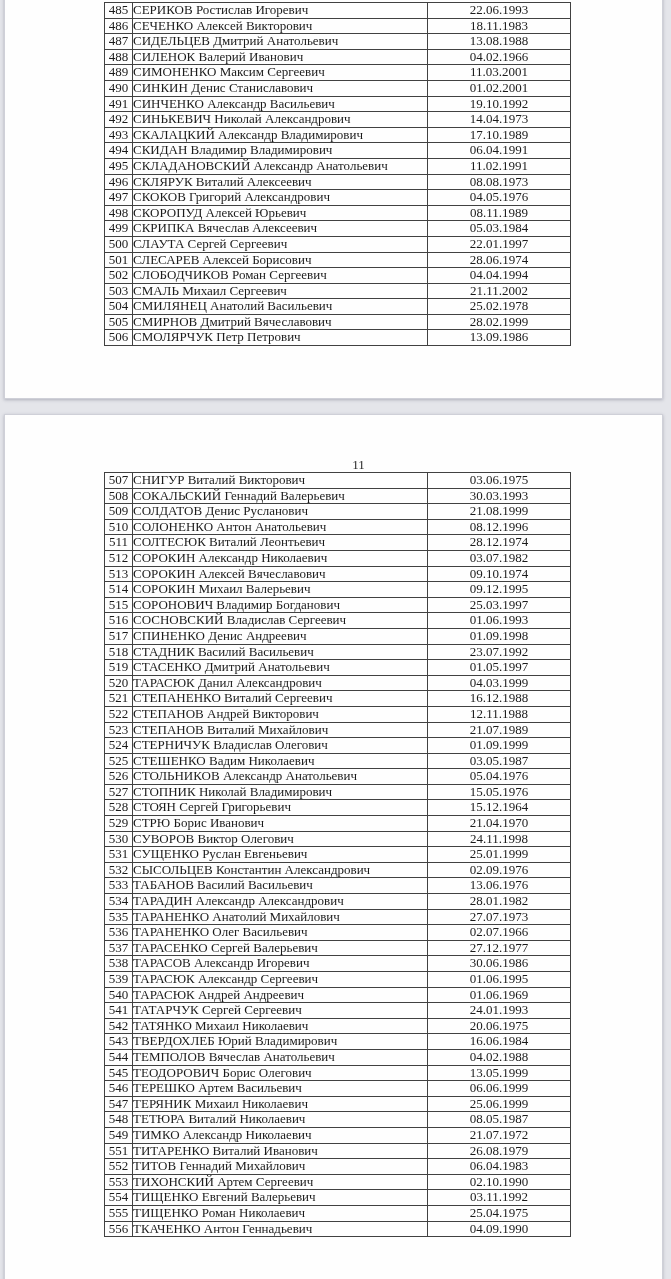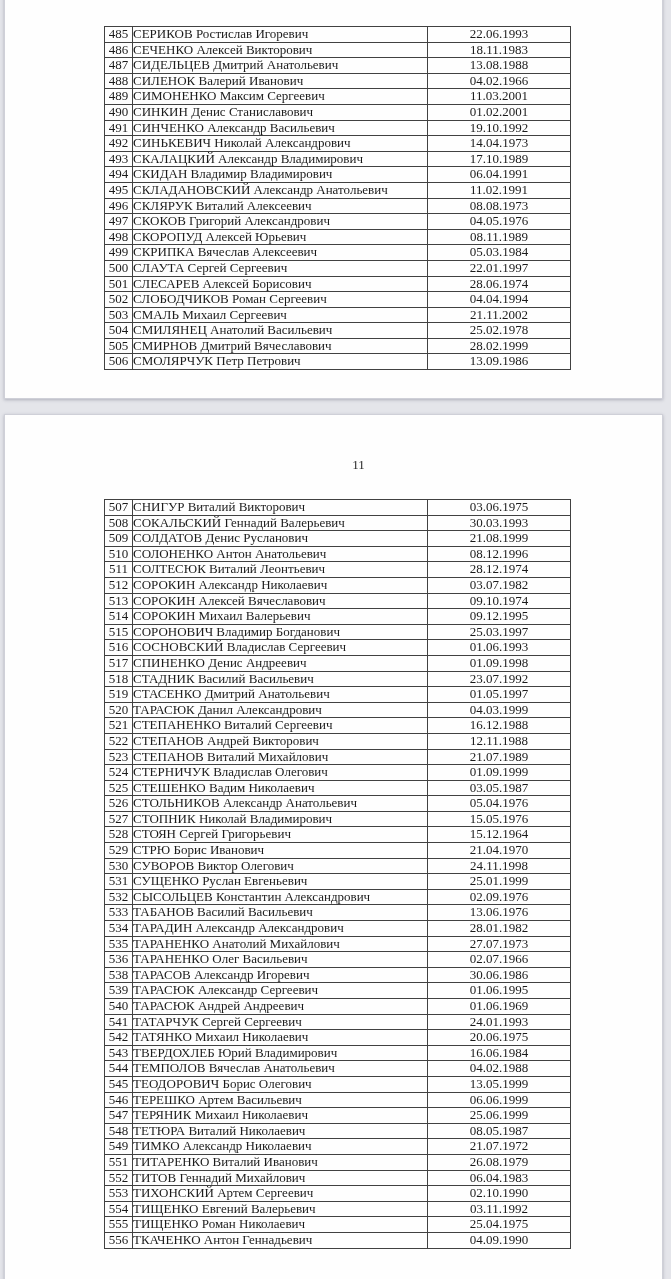--- a/index.html
+++ b/index.html
@@ -35,22 +35,22 @@
     transform: translateX(25px);
   }
   table.roster {
     border-collapse: collapse;
     table-layout: fixed;
     width: 466px;
     margin-left: 99px;
     font-size: 13px;
     color: #1b1b1b;
   }
-  .page-prev table.roster { margin-top: 87px; }
-  .page-curr table.roster { margin-top: 28px; }
+  .page-prev table.roster { margin-top: 63px; }
+  .page-curr table.roster { margin-top: 1px; }
   table.roster td {
     border: 1px solid #414141;
     height: 14.9px;
     line-height: 14.6px;
     padding: 0;
     overflow: hidden;
     white-space: nowrap;
   }
   td.col-num  { width: 28px;  text-align: center; }
   td.col-name { width: 295px; text-align: left; padding-left: 4px; }
@@ -326,20 +326,25 @@
     <td class="col-num">535</td>
     <td class="col-name">ТАРАНЕНКО Анатолий Михайлович</td>
     <td class="col-date">27.07.1973</td>
   </tr>
           <tr>
     <td class="col-num">536</td>
     <td class="col-name">ТАРАНЕНКО Олег Васильевич</td>
     <td class="col-date">02.07.1966</td>
   </tr>
           <tr>
+    <td class="col-num">537</td>
+    <td class="col-name">ТАРАСЕНКО Сергей Валерьевич</td>
+    <td class="col-date">27.12.1977</td>
+  </tr>
+          <tr>
     <td class="col-num">538</td>
     <td class="col-name">ТАРАСОВ Александр Игоревич</td>
     <td class="col-date">30.06.1986</td>
   </tr>
           <tr>
     <td class="col-num">539</td>
     <td class="col-name">ТАРАСЮК Александр Сергеевич</td>
     <td class="col-date">01.06.1995</td>
   </tr>
           <tr>

